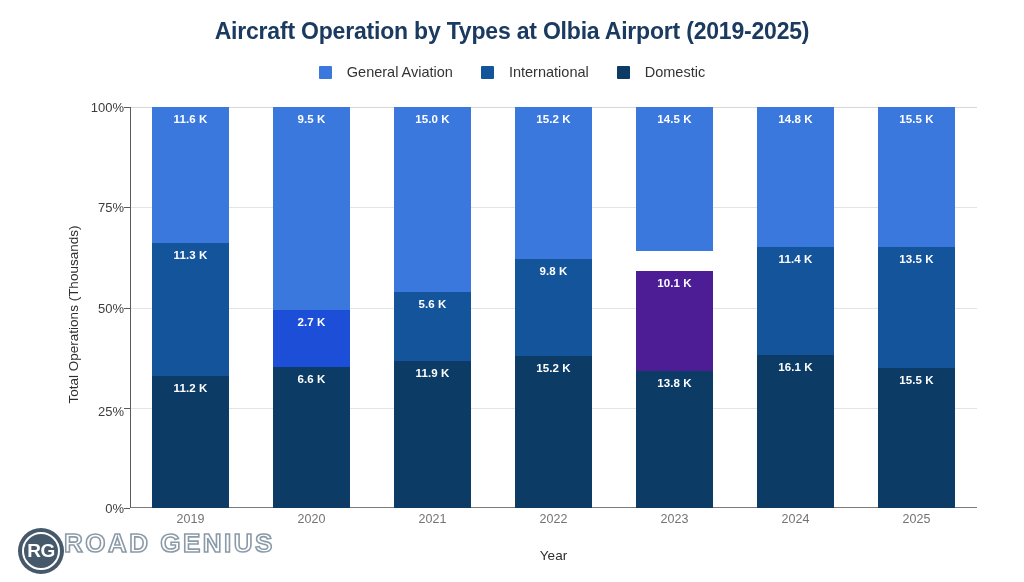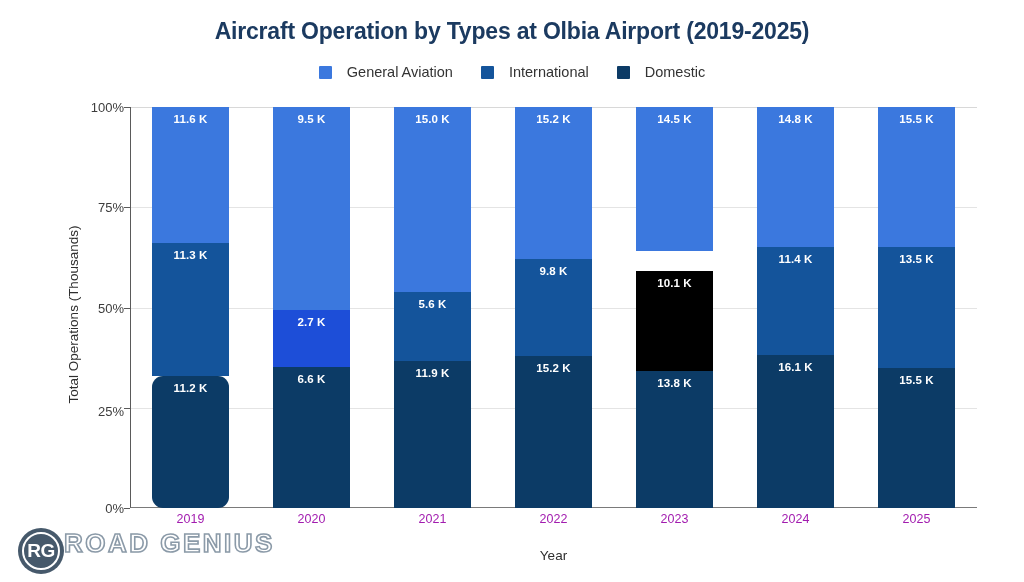--- a/index.html
+++ b/index.html
@@ -171,21 +171,21 @@
     position: absolute;
     left: 130px;
     top: 512px;
     width: 847px;
     display: flex;
   }
   .xlabel {
     flex: 1 1 0;
     text-align: center;
     font-size: 12.5px;
-    color: #a21caf;
+    color: #737373;
   }
 
   
   #watermark {
     position: absolute;
     left: 18px;
     top: 528px;
     display: flex;
     align-items: flex-start;
   }
@@ -270,21 +270,21 @@
 
 <div id="bars">
     <div class="bar-group">
       <div class="bar-stack">
         <div class="segment" style="background: rgb(59, 120, 222); height: 34.0176%;">
           <span class="segment-label">11.6 K</span>
         </div>
         <div class="segment" style="background: rgb(20, 84, 155); height: 33.1378%;">
           <span class="segment-label">11.3 K</span>
         </div>
-        <div class="segment" style="background: rgb(12, 59, 102); height: 32.8446%; border-radius: 11px;">
+        <div class="segment" style="background: rgb(12, 59, 102); height: 32.8446%;">
           <span class="segment-label">11.2 K</span>
         </div>
       </div>
     </div>
     <div class="bar-group">
       <div class="bar-stack">
         <div class="segment" style="background: rgb(59, 120, 222); height: 50.5319%;">
           <span class="segment-label">9.5 K</span>
         </div>
         <div class="segment" style="background: #1d4ed8; height: 14.3617%;">
@@ -319,21 +319,21 @@
         <div class="segment" style="background: rgb(12, 59, 102); height: 37.8109%;">
           <span class="segment-label">15.2 K</span>
         </div>
       </div>
     </div>
     <div class="bar-group">
       <div class="bar-stack">
         <div class="segment" style="background: rgb(59, 120, 222); height: 37.7604%;">
           <span class="segment-label">14.5 K</span>
         </div>
-        <div class="segment" style="background: #000000; height: 26.3021%; margin-top: 20px;">
+        <div class="segment" style="background: #4c1d95; height: 26.3021%; margin-top: 20px;">
           <span class="segment-label">10.1 K</span>
         </div>
         <div class="segment" style="background: rgb(12, 59, 102); height: 35.9375%;">
           <span class="segment-label">13.8 K</span>
         </div>
       </div>
     </div>
     <div class="bar-group">
       <div class="bar-stack">
         <div class="segment" style="background: rgb(59, 120, 222); height: 34.9882%;">

